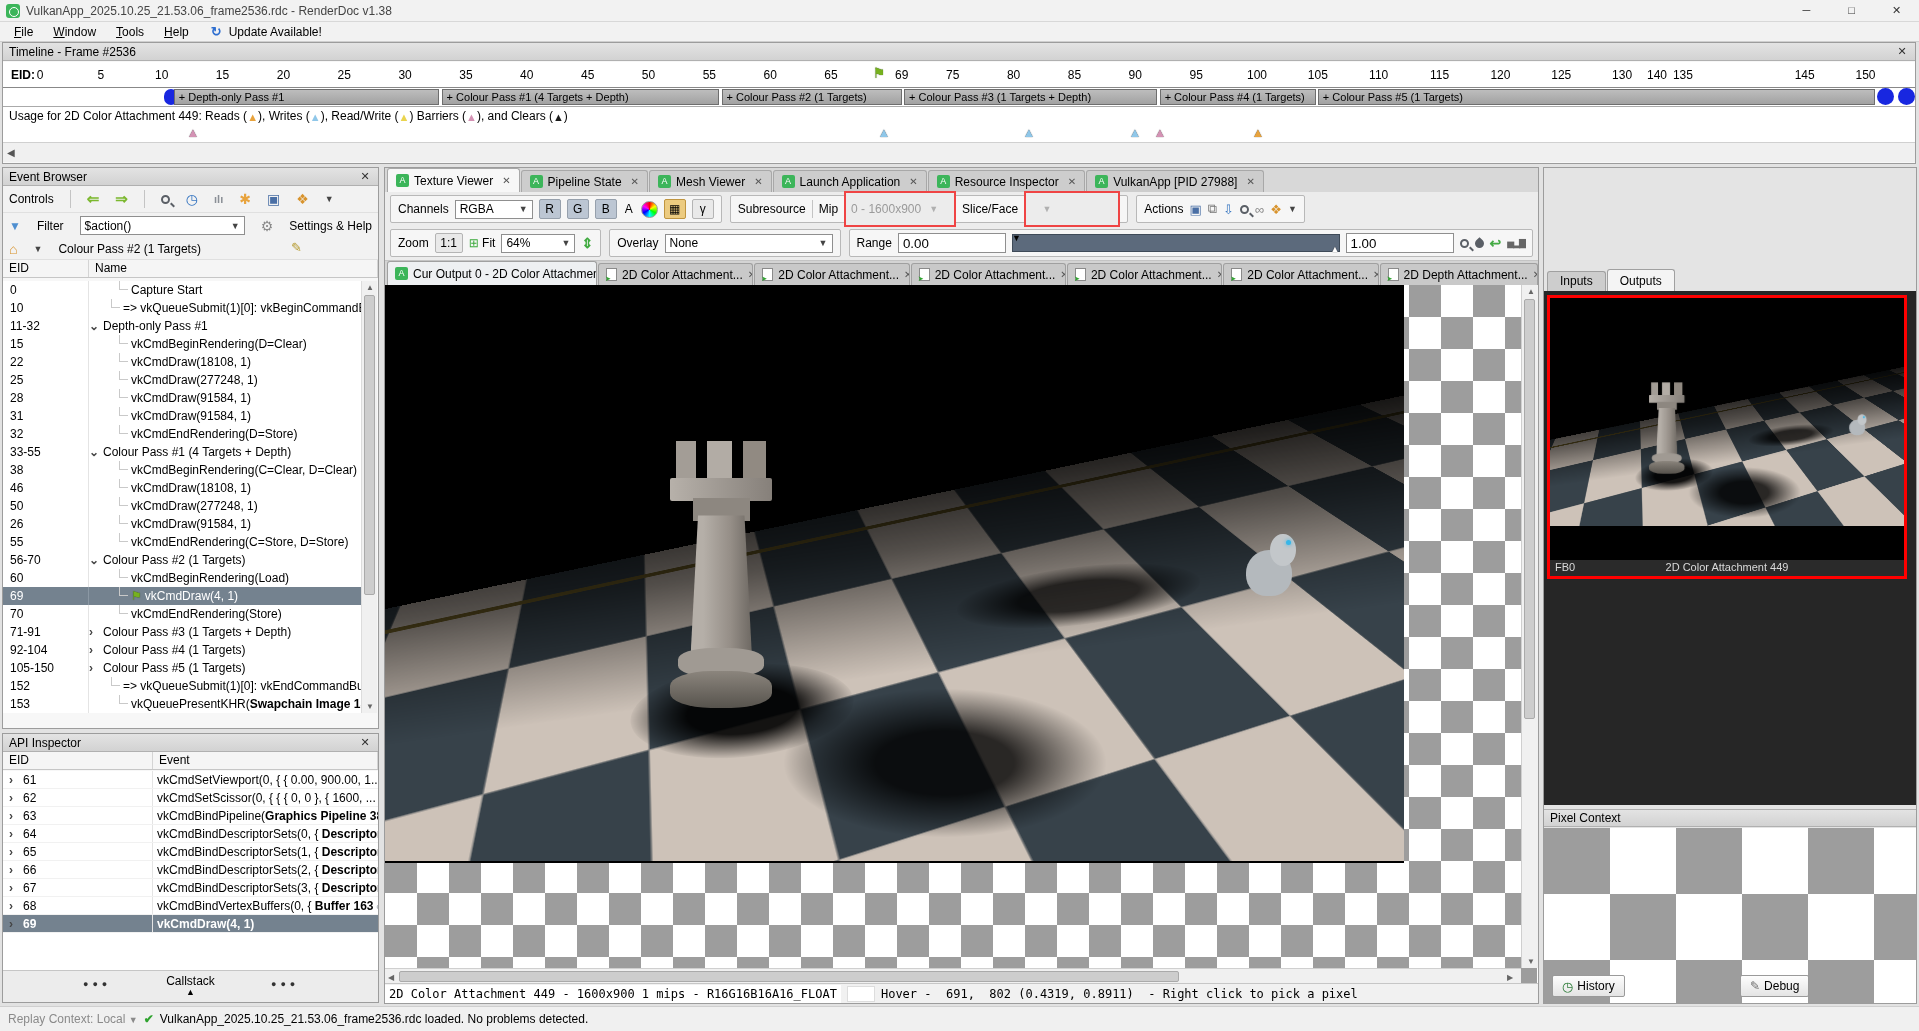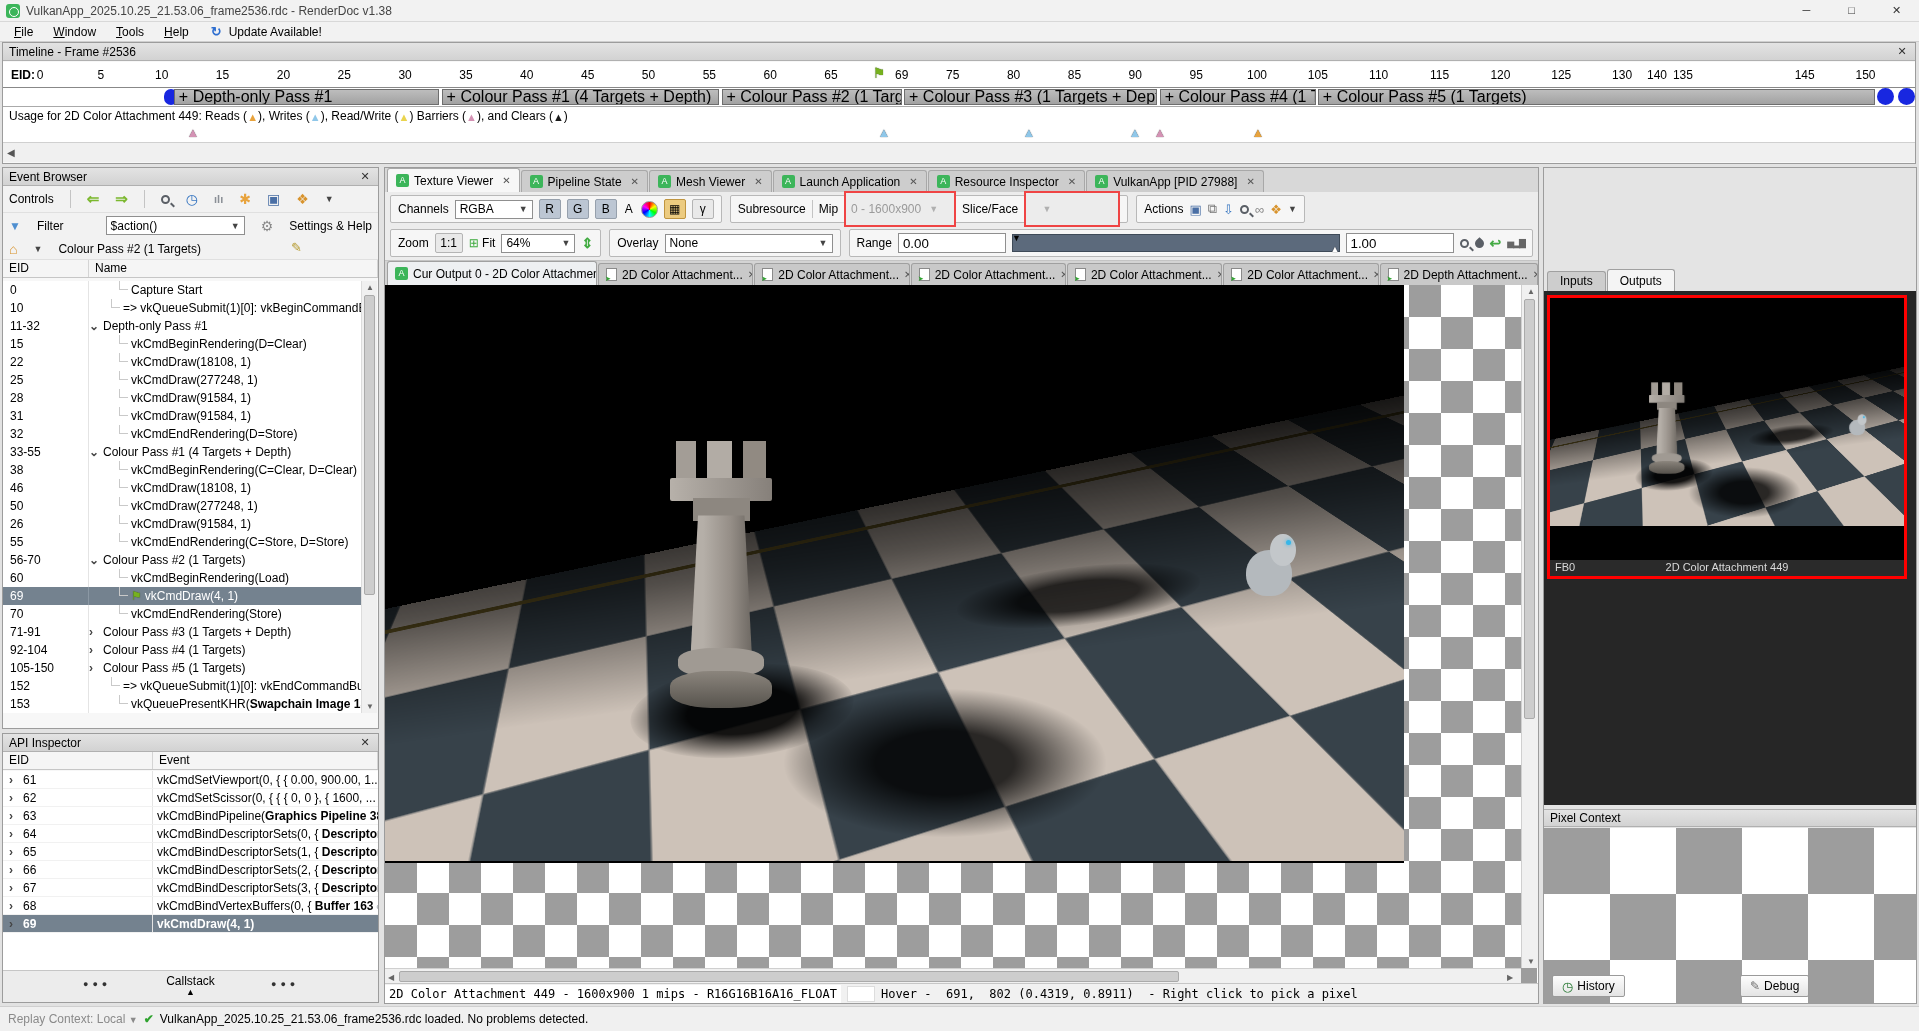--- a/index.html
+++ b/index.html
@@ -22,21 +22,21 @@
   .panel { position:absolute; background:#f7f7f7; border:1px solid #9c9c9c; }
   .caption { height:18px; background:linear-gradient(#e3e3e3,#d2d2d2); border-bottom:1px solid #b0b0b0; display:flex; align-items:center; padding:0 6px;justify-content:space-between; }
   .caption .x { margin-left:auto; color:#333; font-size:11px; width:14px; text-align:center; }
   
   #timeline { left:2px; top:42px; width:1914px; height:122px; }
   #ruler { position:absolute; left:0; top:19px; width:100%; height:26px; background:#fff; border-bottom:1px solid #888; }
   #ruler .eid-lab { position:absolute; left:8px; top:6px; font-weight:bold; }
   .tick { position:absolute; top:6px; transform:translateX(-50%); font-size:12px; }
   #cur-flag { position:absolute; top:3px; font-size:14px; color:#76b11e; text-shadow:0 0 1px #204000; }
   #passrow { position:absolute; left:0; top:45px; width:100%; height:19px; background:#fff; border-bottom:1px solid #aaa; }
-  .passbar { position:absolute; top:1px; height:16px; background:linear-gradient(#bdbdbd,#a2a2a2); border:1px solid #6e6e6e; font-size:16px; line-height:14px; padding-left:4px; white-space:nowrap; overflow:hidden; }
+  .passbar { position:absolute; top:1px; height:16px; background:linear-gradient(#bdbdbd,#a2a2a2); border:1px solid #6e6e6e; font-size:11px; line-height:14px; padding-left:4px; white-space:nowrap; overflow:hidden; }
   .submit-dot { position:absolute; top:1px; width:14px; height:16px; background:#1827e0; border-radius:7px; }
   .end-dot { position:absolute; top:0; width:17px; height:17px; background:#1827e0; border-radius:50%; }
   #usagerow { position:absolute; left:0; top:64px; width:100%; height:17px; background:#fff; padding:2px 0 0 6px; white-space:nowrap; }
   .leg-tri { font-size:11px; vertical-align:-1px; }
   #markerrow { position:absolute; left:0; top:81px; width:100%; height:18px; background:#fff; }
   .mk { position:absolute; top:1px; font-size:13px; transform:translateX(-50%); text-shadow:0 0 1px #333; }
   #tl-scroll { position:absolute; left:0; top:99px; width:100%; height:20px; background:#f0f0f0; border-top:1px solid #d0d0d0; }
   #tl-scroll .arrow { position:absolute; left:4px; top:4px; color:#555; font-size:10px; }
   
   #event-browser { left:2px; top:167px; width:377px; height:562px; }
@@ -44,21 +44,21 @@
   #eb-controls { height:27px; border-bottom:1px solid #e0e0e0; }
   .vsep { width:1px; height:18px; background:#c4c4c4; }
   .ico { font-size:14px; line-height:14px; }
   .green-arrow { color:#7cb82f; font-weight:bold; font-size:15px; }
   .lens { display:inline-block; width:9px; height:9px; border:2px solid #5a5f66; border-radius:50%; position:relative; }
   .lens::after { content:""; position:absolute; left:7px; top:7px; width:5px; height:2px; background:#5a5f66; transform:rotate(45deg); }
   #eb-filter-row { height:25px; }
   .funnel { color:#4f8fd0; font-size:12px; }
   .combo { background:#fff; border:1px solid #8f8f8f; height:19px; display:flex; align-items:center; padding:0 4px; position:relative; }
   .combo .caret { margin-left:auto; color:#444; font-size:9px; padding-left:6px; }
-  #filter-combo { flex:1;margin-left:26px; }
+  #filter-combo { flex:1; }
   .gear { color:#8a8a8a; font-size:14px; }
   #breadcrumb-row { height:22px; background:#f2f2f2; border-bottom:1px solid #e0e0e0; position:relative; }
   .home { color:#d8932c; font-size:14px; }
   .pencil { position:absolute; left:288px; top:2px; color:#b59a2e; font-size:13px; }
   .grid-head { display:flex; height:18px; background:#f5f5f5; border-bottom:1px solid #c6c6c6; }
   .grid-head div { padding:1px 6px; border-right:1px solid #d4d4d4; }
   #eb-rows { position:absolute; left:0; top:113px; width:358px; height:432px; background:#fff; overflow:hidden; }
   .erow { display:flex; height:18px; line-height:18px; white-space:nowrap; }
   .erow .eid { width:86px; padding-left:7px; border-right:1px solid #e4e4e4; flex:none; }
   .erow .nm { overflow:hidden; flex:1; }

